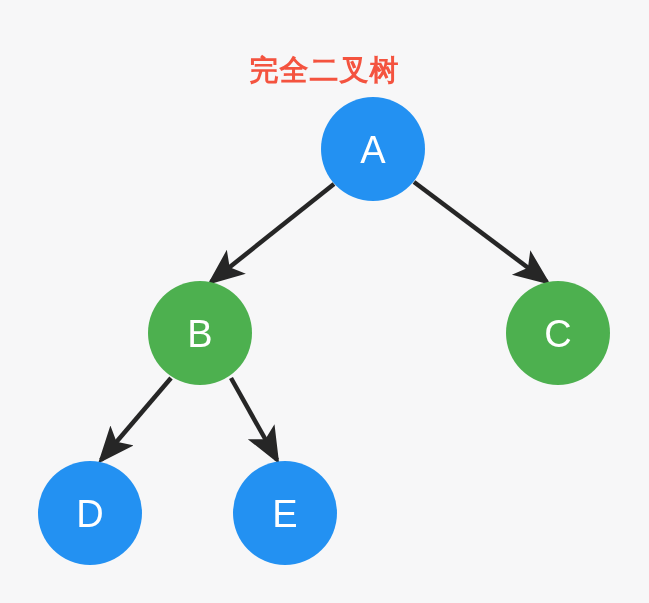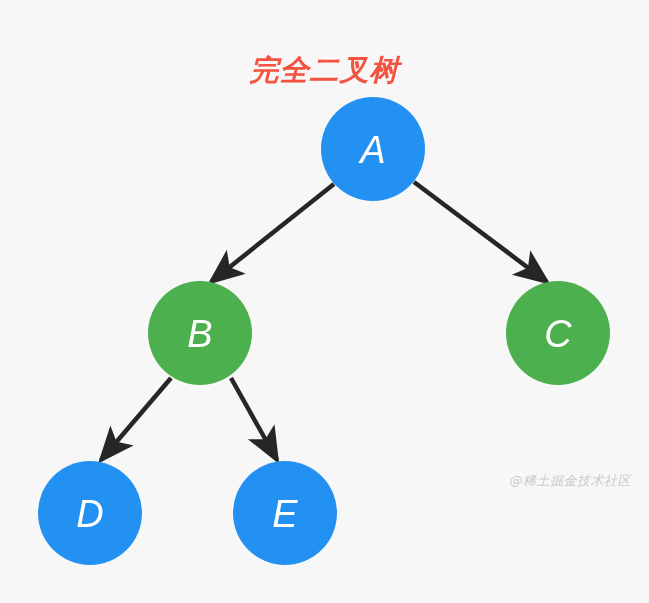--- a/index.html
+++ b/index.html
@@ -13,21 +13,20 @@
     font-family: "Liberation Sans", sans-serif;
     overflow: hidden;
     position: relative;
   }
   #canvas-root {
     position: absolute;
     left: 0;
     top: 0;
     width: 649px;
     height: 499px;
-    font-style: italic;
   }
   #tree-svg {
     position: absolute;
     left: 0;
     top: 0;
     width: 649px;
     height: 603px;
     display: block;
   }
   .diagram-title {
@@ -99,14 +98,13 @@
           <circle cx="90" cy="513" r="52" fill="#2391f2"></circle>
           <text x="90" y="514" class="node-label" fill="#ffffff">D</text>
         </g>
         <g>
           <circle cx="285" cy="513" r="52" fill="#2391f2"></circle>
           <text x="285" y="514" class="node-label" fill="#ffffff">E</text>
         </g>
       </g>
   </svg>
 
-  <div class="watermark">@稀土掘金技术社区</div>
 </div>
 
 </body></html>

